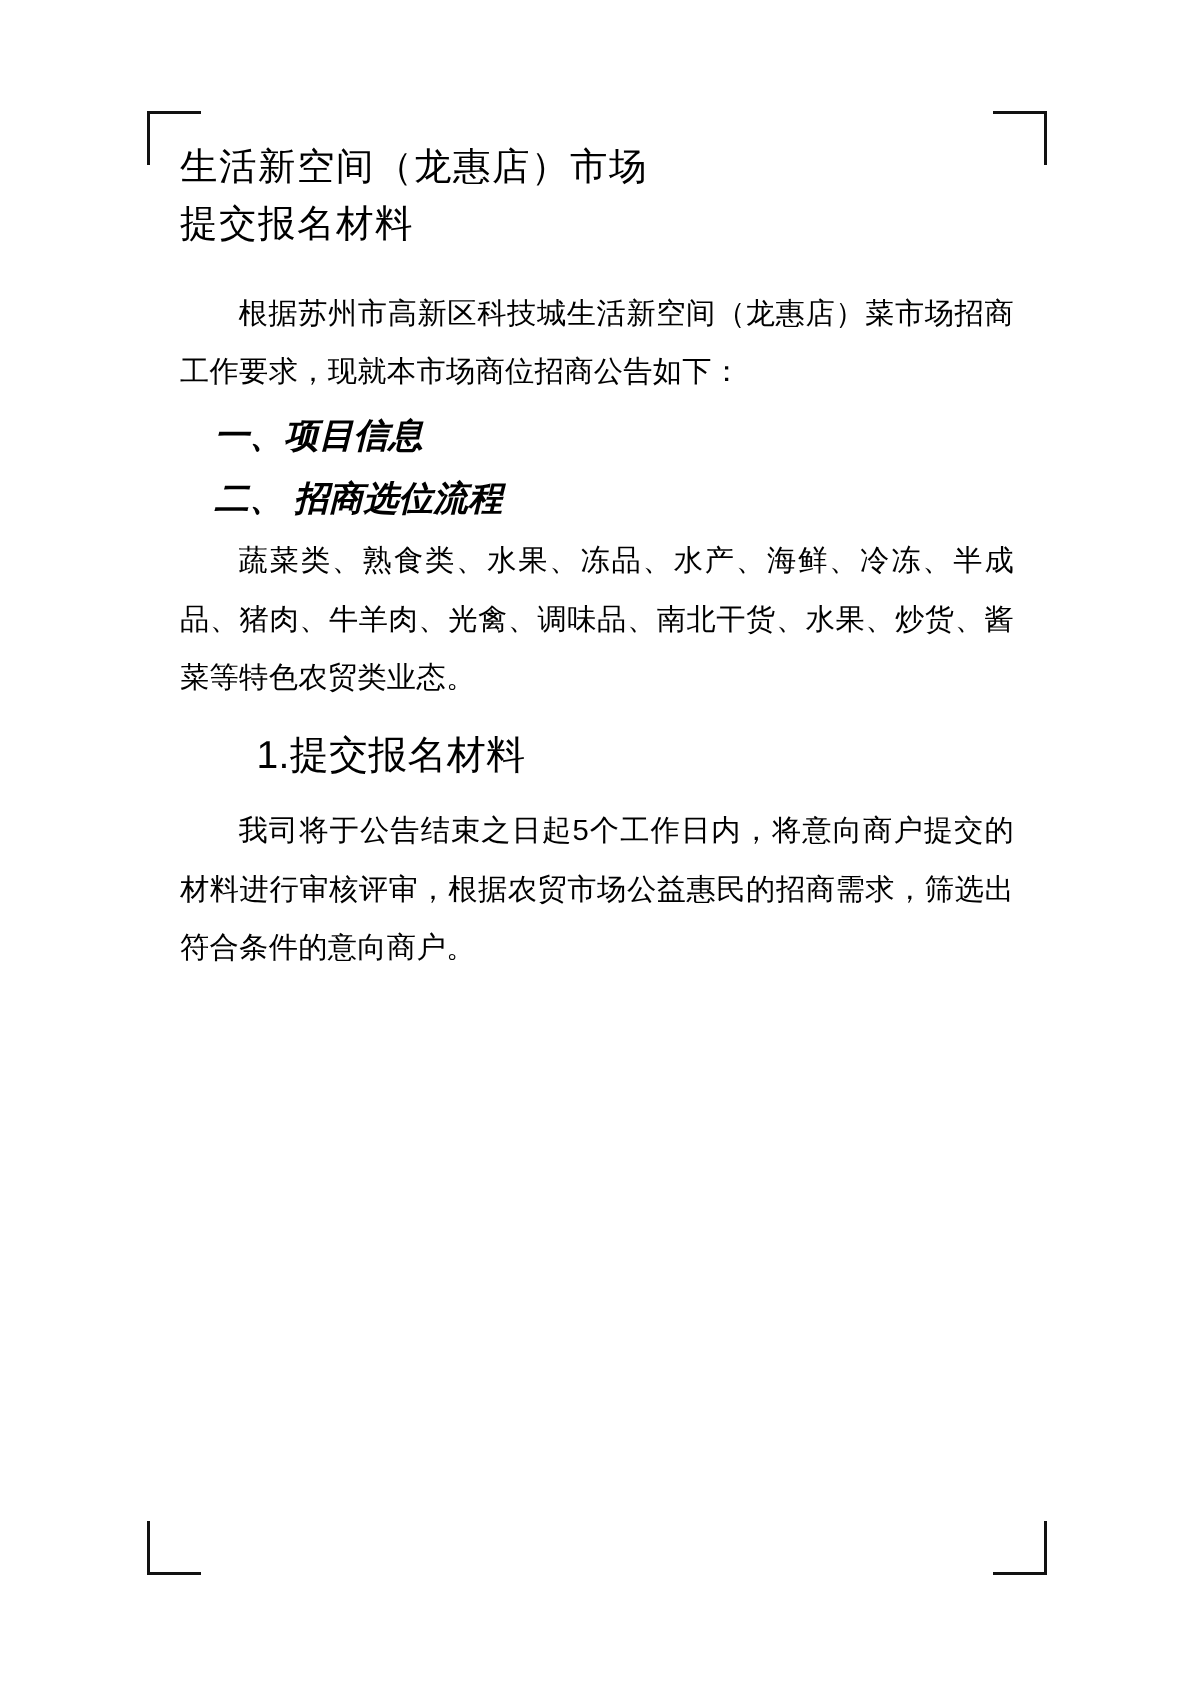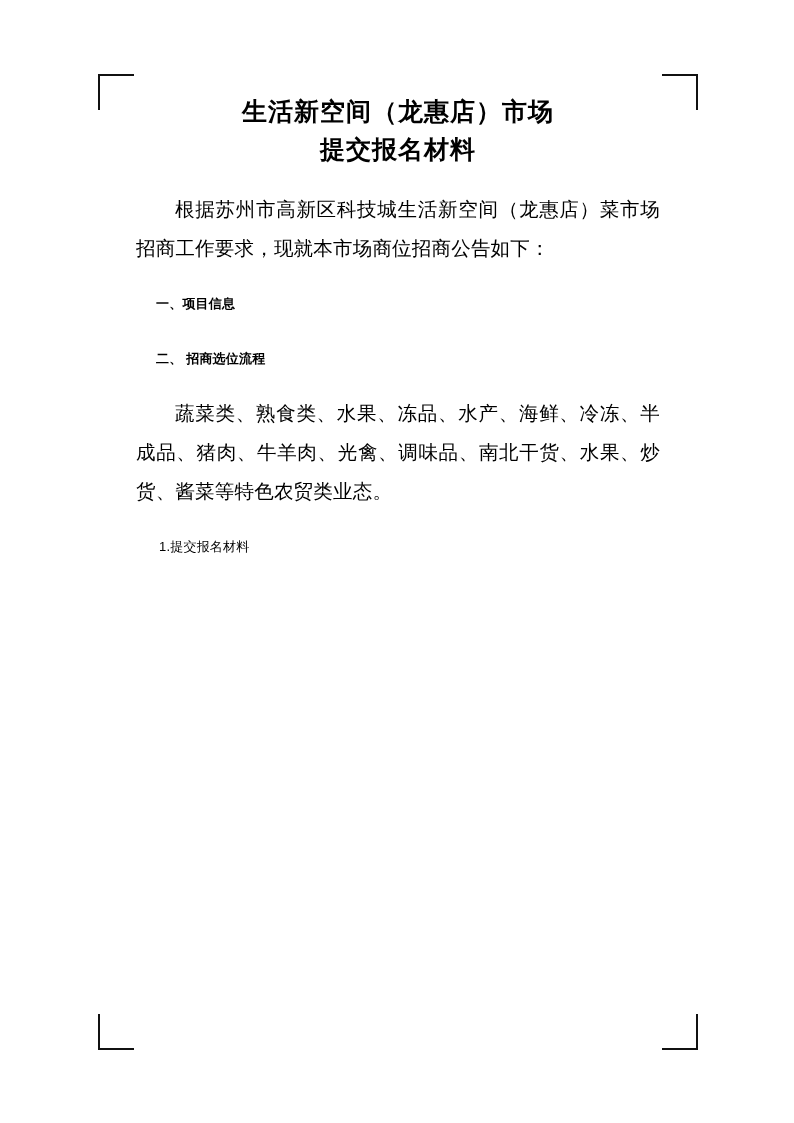--- a/index.html
+++ b/index.html
@@ -35,51 +35,52 @@
   .crop.br { left: 662px; top: 1014px; border-right: 2px solid #111; border-bottom: 2px solid #111; }
 
   .content {
     position: absolute;
     left: 120px;
     top: 92px;
     width: 556px;
   }
 
   .doc-title {
-    text-align: center;
+    text-align: left;
     font-size: 25px;
-    font-weight: bold;
+    font-weight: normal;
     line-height: 38px;
     letter-spacing: 1px;
     margin: 0 0 22px 0;
   }
   .doc-title .line2 { display: block; }
 
   p {
-    margin: 16px;
+    margin: 0;
     font-size: 19.5px;
     line-height: 39px;
     text-align: justify;
     letter-spacing: 0.2px;
   }
   .indent { text-indent: 39px; }
 
   .heading {
     font-weight: bold;
-    font-size: 13px;
+    font-size: 23px;
     line-height: 39px;
     text-indent: 20px;
-    margin: 16px;
+    margin: 3px;
+    font-style: italic;
   }
 
   .sub {
-    font-size: 13px;
+    font-size: 26px;
     line-height: 39px;
     text-indent: 39px;
-    margin: 0;
+    margin: 12px;
   }
 
   sup {
     font-size: 11px;
     vertical-align: super;
     line-height: 0;
   }
 </style>
 </head>
 <body>
@@ -99,15 +100,16 @@
     </h1>
 
     <p class="indent">根据苏州市高新区科技城生活新空间（龙惠店）菜市场招商工作要求，现就本市场商位招商公告如下：</p>
 
     <p class="heading">一、项目信息</p>
 
     <p class="heading">二、 招商选位流程</p>
     <p class="indent">蔬菜类、熟食类、水果、冻品、水产、海鲜、冷冻、半成品、猪肉、牛羊肉、光禽、调味品、南北干货、水果、炒货、酱菜等特色农贸类业态。</p>
 
     <p class="sub">1.提交报名材料</p>
+    <p class="indent">我司将于公告结束之日起5个工作日内，将意向商户提交的材料进行审核评审，根据农贸市场公益惠民的招商需求，筛选出符合条件的意向商户。</p>
 
   </div>
 </div>
 
 </body></html>

